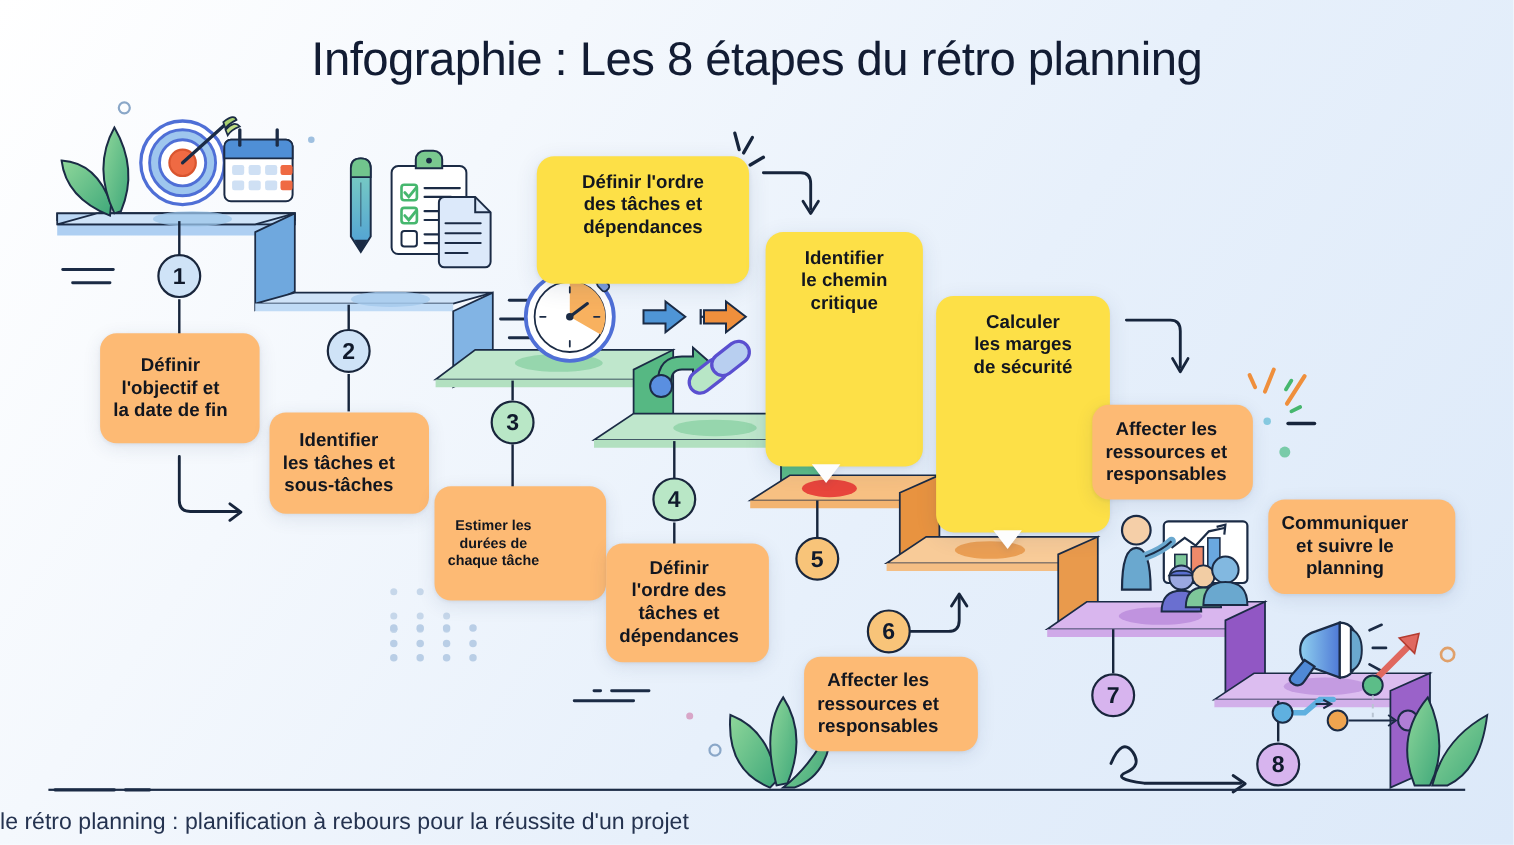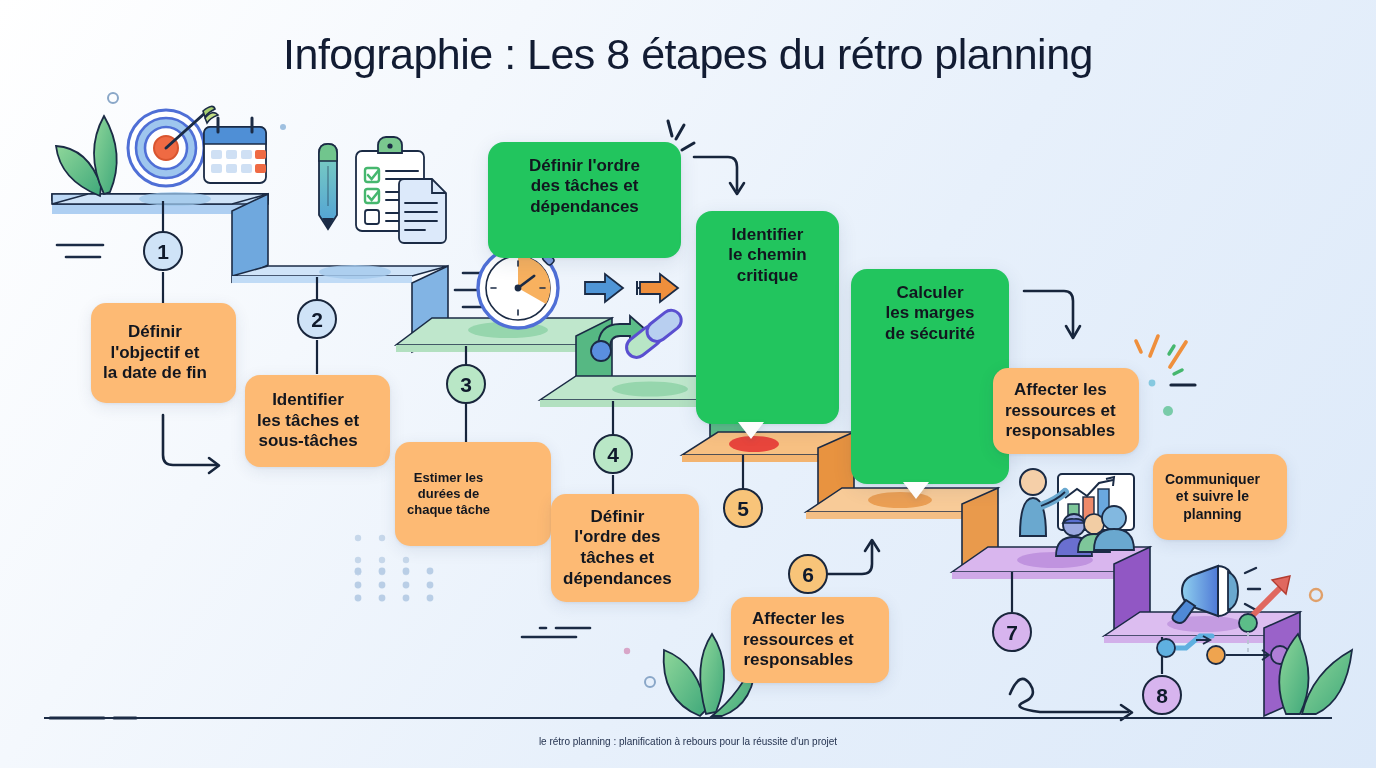--- a/index.html
+++ b/index.html
@@ -20,21 +20,21 @@
     color:#121c33;
   }
 
   
   .footer-rule {
     position:absolute; left:44px; top:717px; width:1288px; height:2px;
     background:#1b2b45;
   }
   .footer-text {
     position:absolute; top:736px; left:0; width:100%;
-    text-align:center; font-size:10px; color:#253350;
+    font-size:21px; color:#253350;
   }
 
   
   svg.art { position:absolute; inset:0; width:1376px; height:768px; overflow:visible; }
 
   
   .badge {
     position:absolute; width:40px; height:40px; border-radius:50%;
     border:2.4px solid #19263c;
     display:flex; align-items:center; justify-content:center;
@@ -51,21 +51,21 @@
     display:flex; align-items:center; 
     text-align:center;
     font-weight:bold; color:#12161f;
     line-height:1.22;
     padding:10px 12px;
   }
 
   
   .bubble {
     position:absolute;
-    background:#22c55e;
+    background:#fde047;
     border-radius:16px;
     box-shadow:0 5px 20px rgba(35,60,100,0.11), 0 1px 3px rgba(35,60,100,0.07);
   }
   .bubble .btext {
     text-align:center; font-weight:bold; color:#12161f;
     line-height:1.2; padding:14px 10px 6px;
   }
   .bubble .tail {
     position:absolute; bottom:-15px; width:0; height:0;
     border-left:13px solid transparent;
@@ -509,21 +509,21 @@
   </div>
 
   <div class="card" style="left:731px; top:597px; width:158px; height:86px; font-size:17px;">
     <span>Affecter les<br>ressources et<br>responsables</span>
   </div>
 
   <div class="card" style="left:993px; top:368px; width:146px; height:86px; font-size:17px;">
     <span>Affecter les<br>ressources et<br>responsables</span>
   </div>
 
-  <div class="card" style="left:1153px; top:454px; width:134px; height:86px; font-size:14px;">
+  <div class="card" style="left:1153px; top:454px; width:170px; height:86px; font-size:17px;">
     <span>Communiquer<br>et suivre le<br>planning</span>
   </div>
 
   <div class="badge" style="left:143px; top:231px; background:#cfe3f7;">
     <span>1</span>
   </div>
   <div class="badge" style="left:297px; top:299px; background:#cfe3f7;">
     <span>2</span>
   </div>
   <div class="badge" style="left:446px; top:364px; background:#b9e7c6;">

